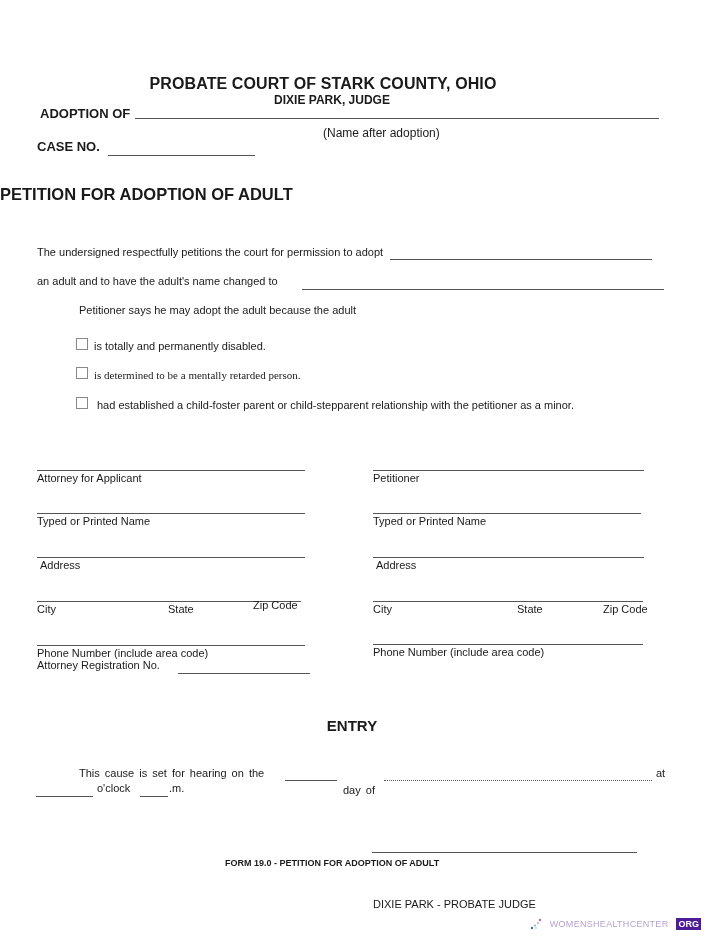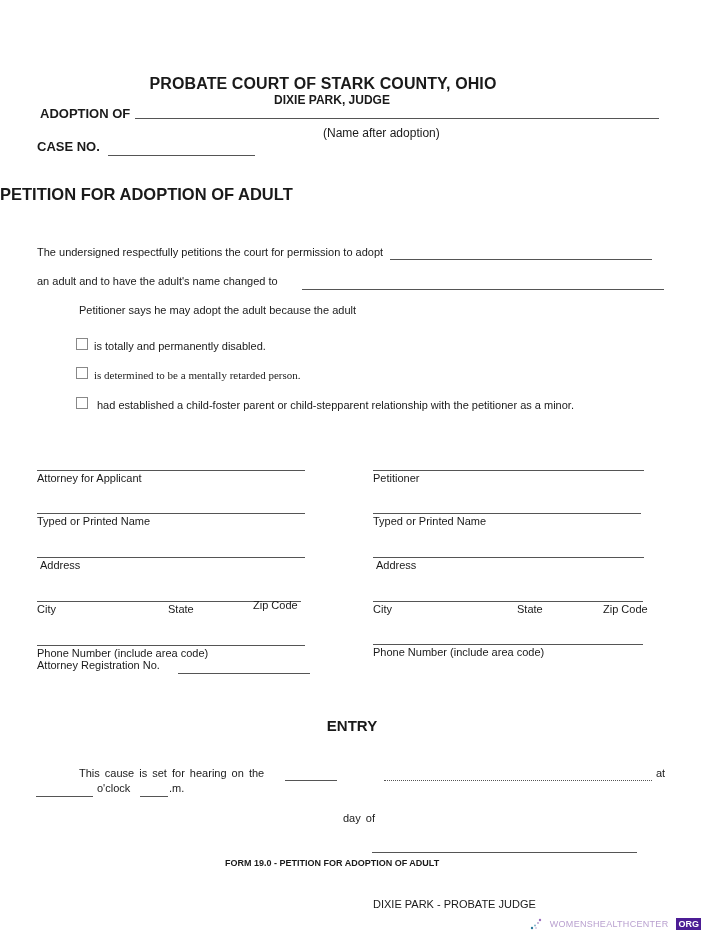--- a/index.html
+++ b/index.html
@@ -101,21 +101,21 @@
 </div>
 <div class="field" style="left:373px; width:270px; top:644px;">
   <div class="f-line"></div>
   <div class="f-lbl" style="left:0;">Phone Number (include area code)</div>
 </div>
 
 <div class="abs entry">ENTRY</div>
 
 <div class="abs small" style="left:79px; top:767px; word-spacing:2px;">This  cause  is set  for  hearing  on the</div>
 <div class="line" style="left:285px; width:52px; top:780px;"></div>
-<div class="abs small" style="left:343px; top:812px; word-spacing:2px;">day  of</div>
+<div class="abs small" style="left:343px; top:784px; word-spacing:2px;">day  of</div>
 <div class="line" style="left:384px; width:268px; top:780px; border-top-style:dotted;"></div>
 <div class="abs small" style="left:656px; top:767px;">at</div>
 
 <div class="line" style="left:36px; width:57px; top:796px;"></div>
 <div class="abs small" style="left:97px; top:782px;">o'clock</div>
 <div class="line" style="left:140px; width:28px; top:796px;"></div>
 <div class="abs small" style="left:169px; top:782px;">.m.</div>
 
 <div class="line" style="left:372px; width:265px; top:852px;"></div>
 <div class="abs b" style="left:373px; top:854px; font-size:11px;">DIXIE PARK - PROBATE JUDGE</div>

